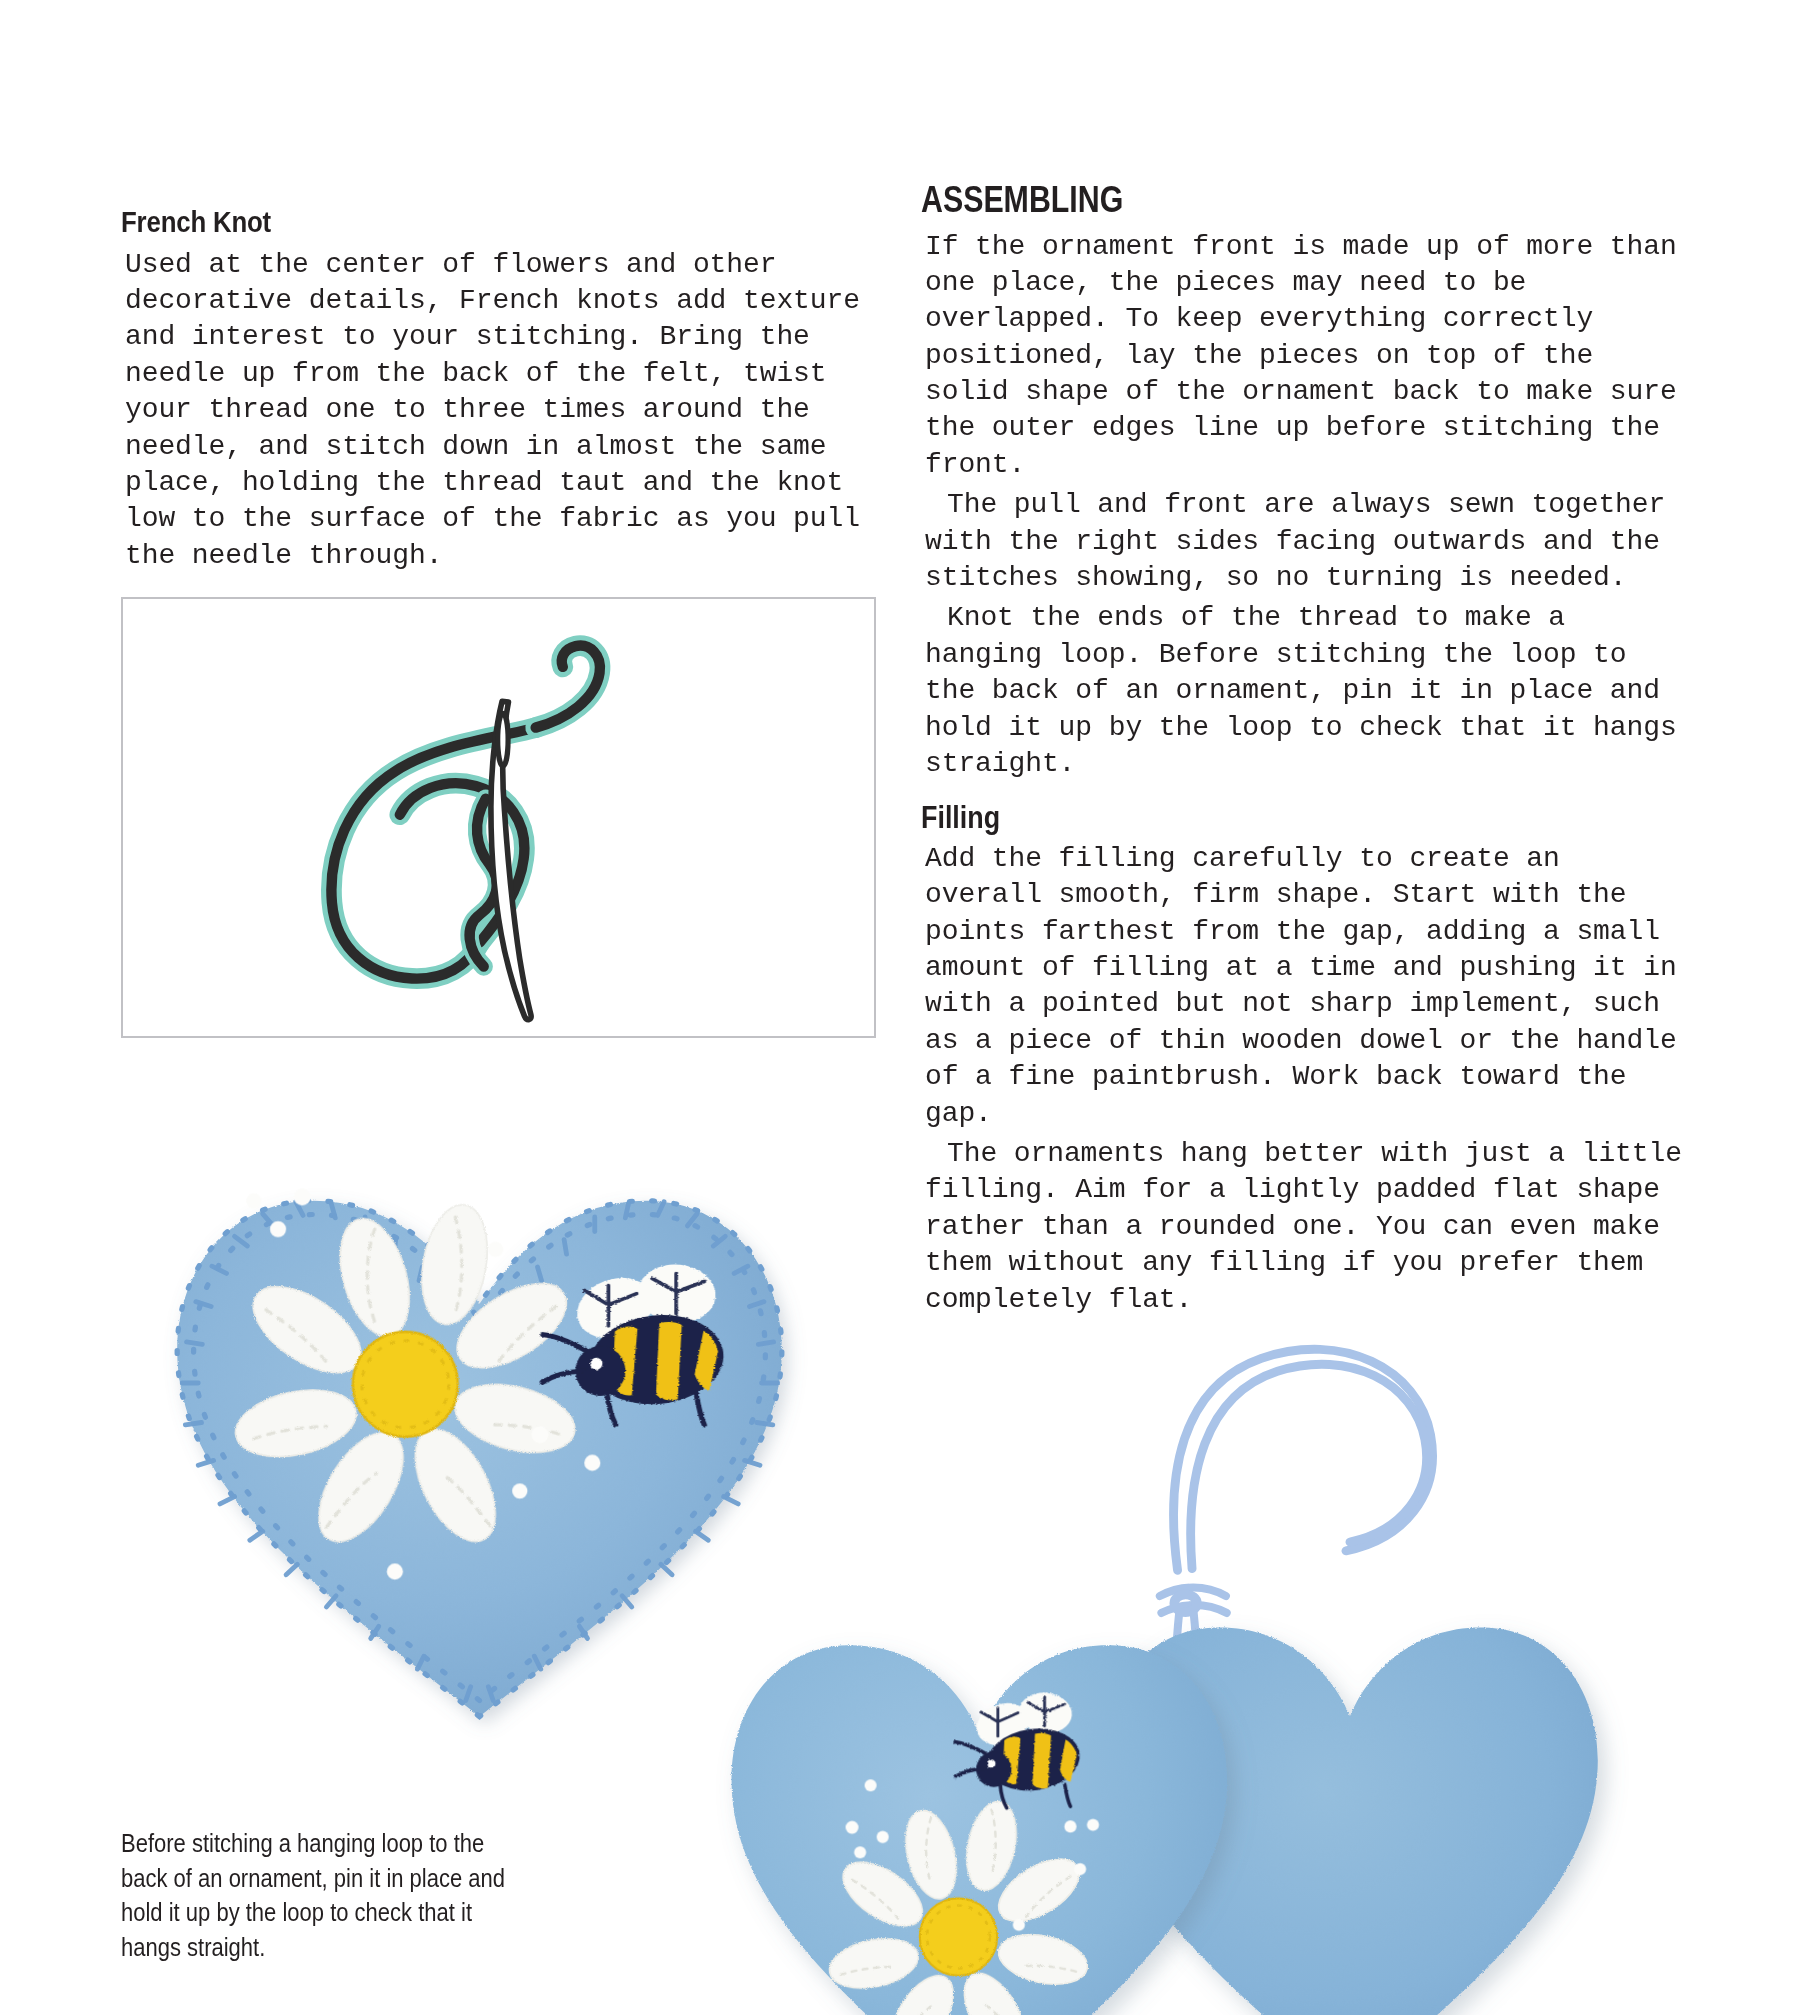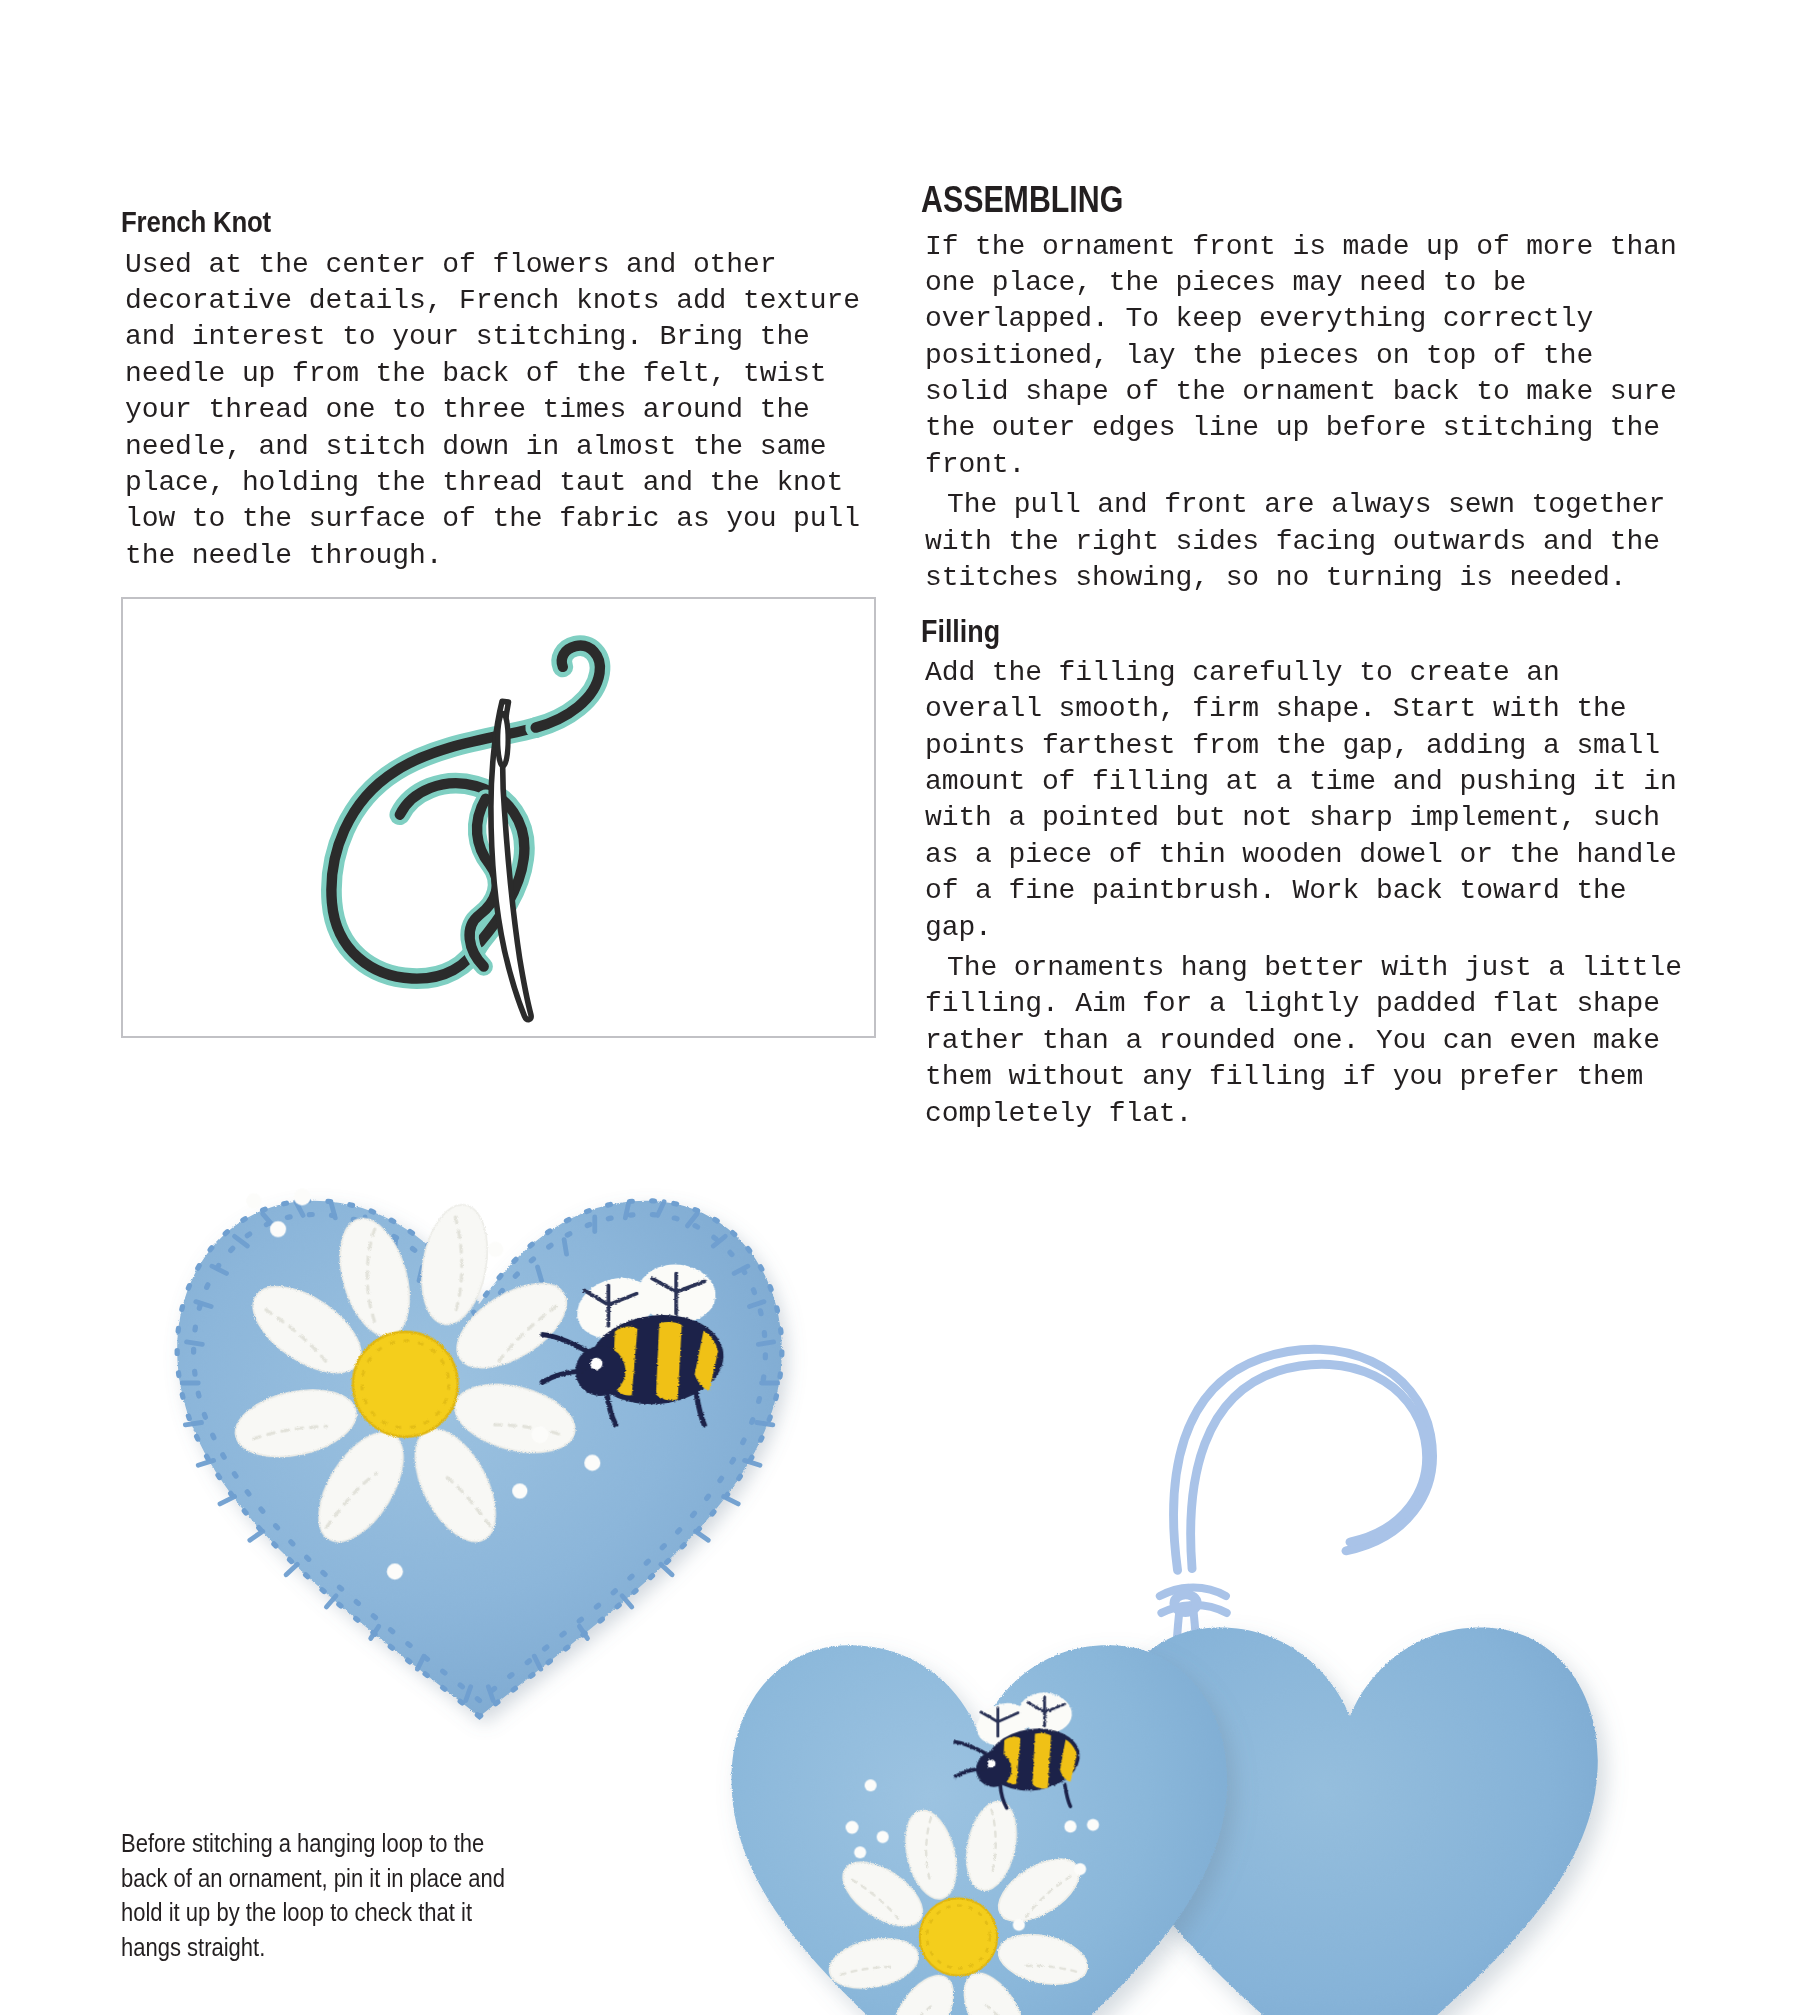--- a/index.html
+++ b/index.html
@@ -157,20 +157,21 @@
 
       <ellipse cx="948" cy="352" rx="13" ry="66" fill="#ffffff" stroke="#2b2b2b" stroke-width="13"></ellipse>
     </g>
   </svg>
 </div>
 
 <div class="col col-right">
   <h2 class="h-main">ASSEMBLING</h2>
   <p class="body">If the ornament front is made up of more than one place, the pieces may need to be overlapped. To keep everything correctly positioned, lay the pieces on top of the solid shape of the ornament back to make sure the outer edges line up before stitching the front.</p>
   <p class="body">The pull and front are always sewn together with the right sides facing outwards and the stitches showing, so no turning is needed.</p>
+  <p class="body">Knot the ends of the thread to make a hanging loop. Before stitching the loop to the back of an ornament, pin it in place and hold it up by the loop to check that it hangs straight.</p>
   <h3 class="h-filling">Filling</h3>
   <p class="body">Add the filling carefully to create an overall smooth, firm shape. Start with the points farthest from the gap, adding a small amount of filling at a time and pushing it in with a pointed but not sharp implement, such as a piece of thin wooden dowel or the handle of a fine paintbrush. Work back toward the gap.</p>
   <p class="body">The ornaments hang better with just a little filling. Aim for a lightly padded flat shape rather than a rounded one. You can even make them without any filling if you prefer them completely flat.</p>
 </div>
 
 <div class="photo photo-top">
   <svg viewBox="0 0 1720 1680" preserveAspectRatio="xMidYMid meet">
     <defs>
       <radialGradient id="feltTop" cx="42%" cy="38%" r="72%">
         <stop offset="0%" stop-color="#9cc2e0"></stop>

